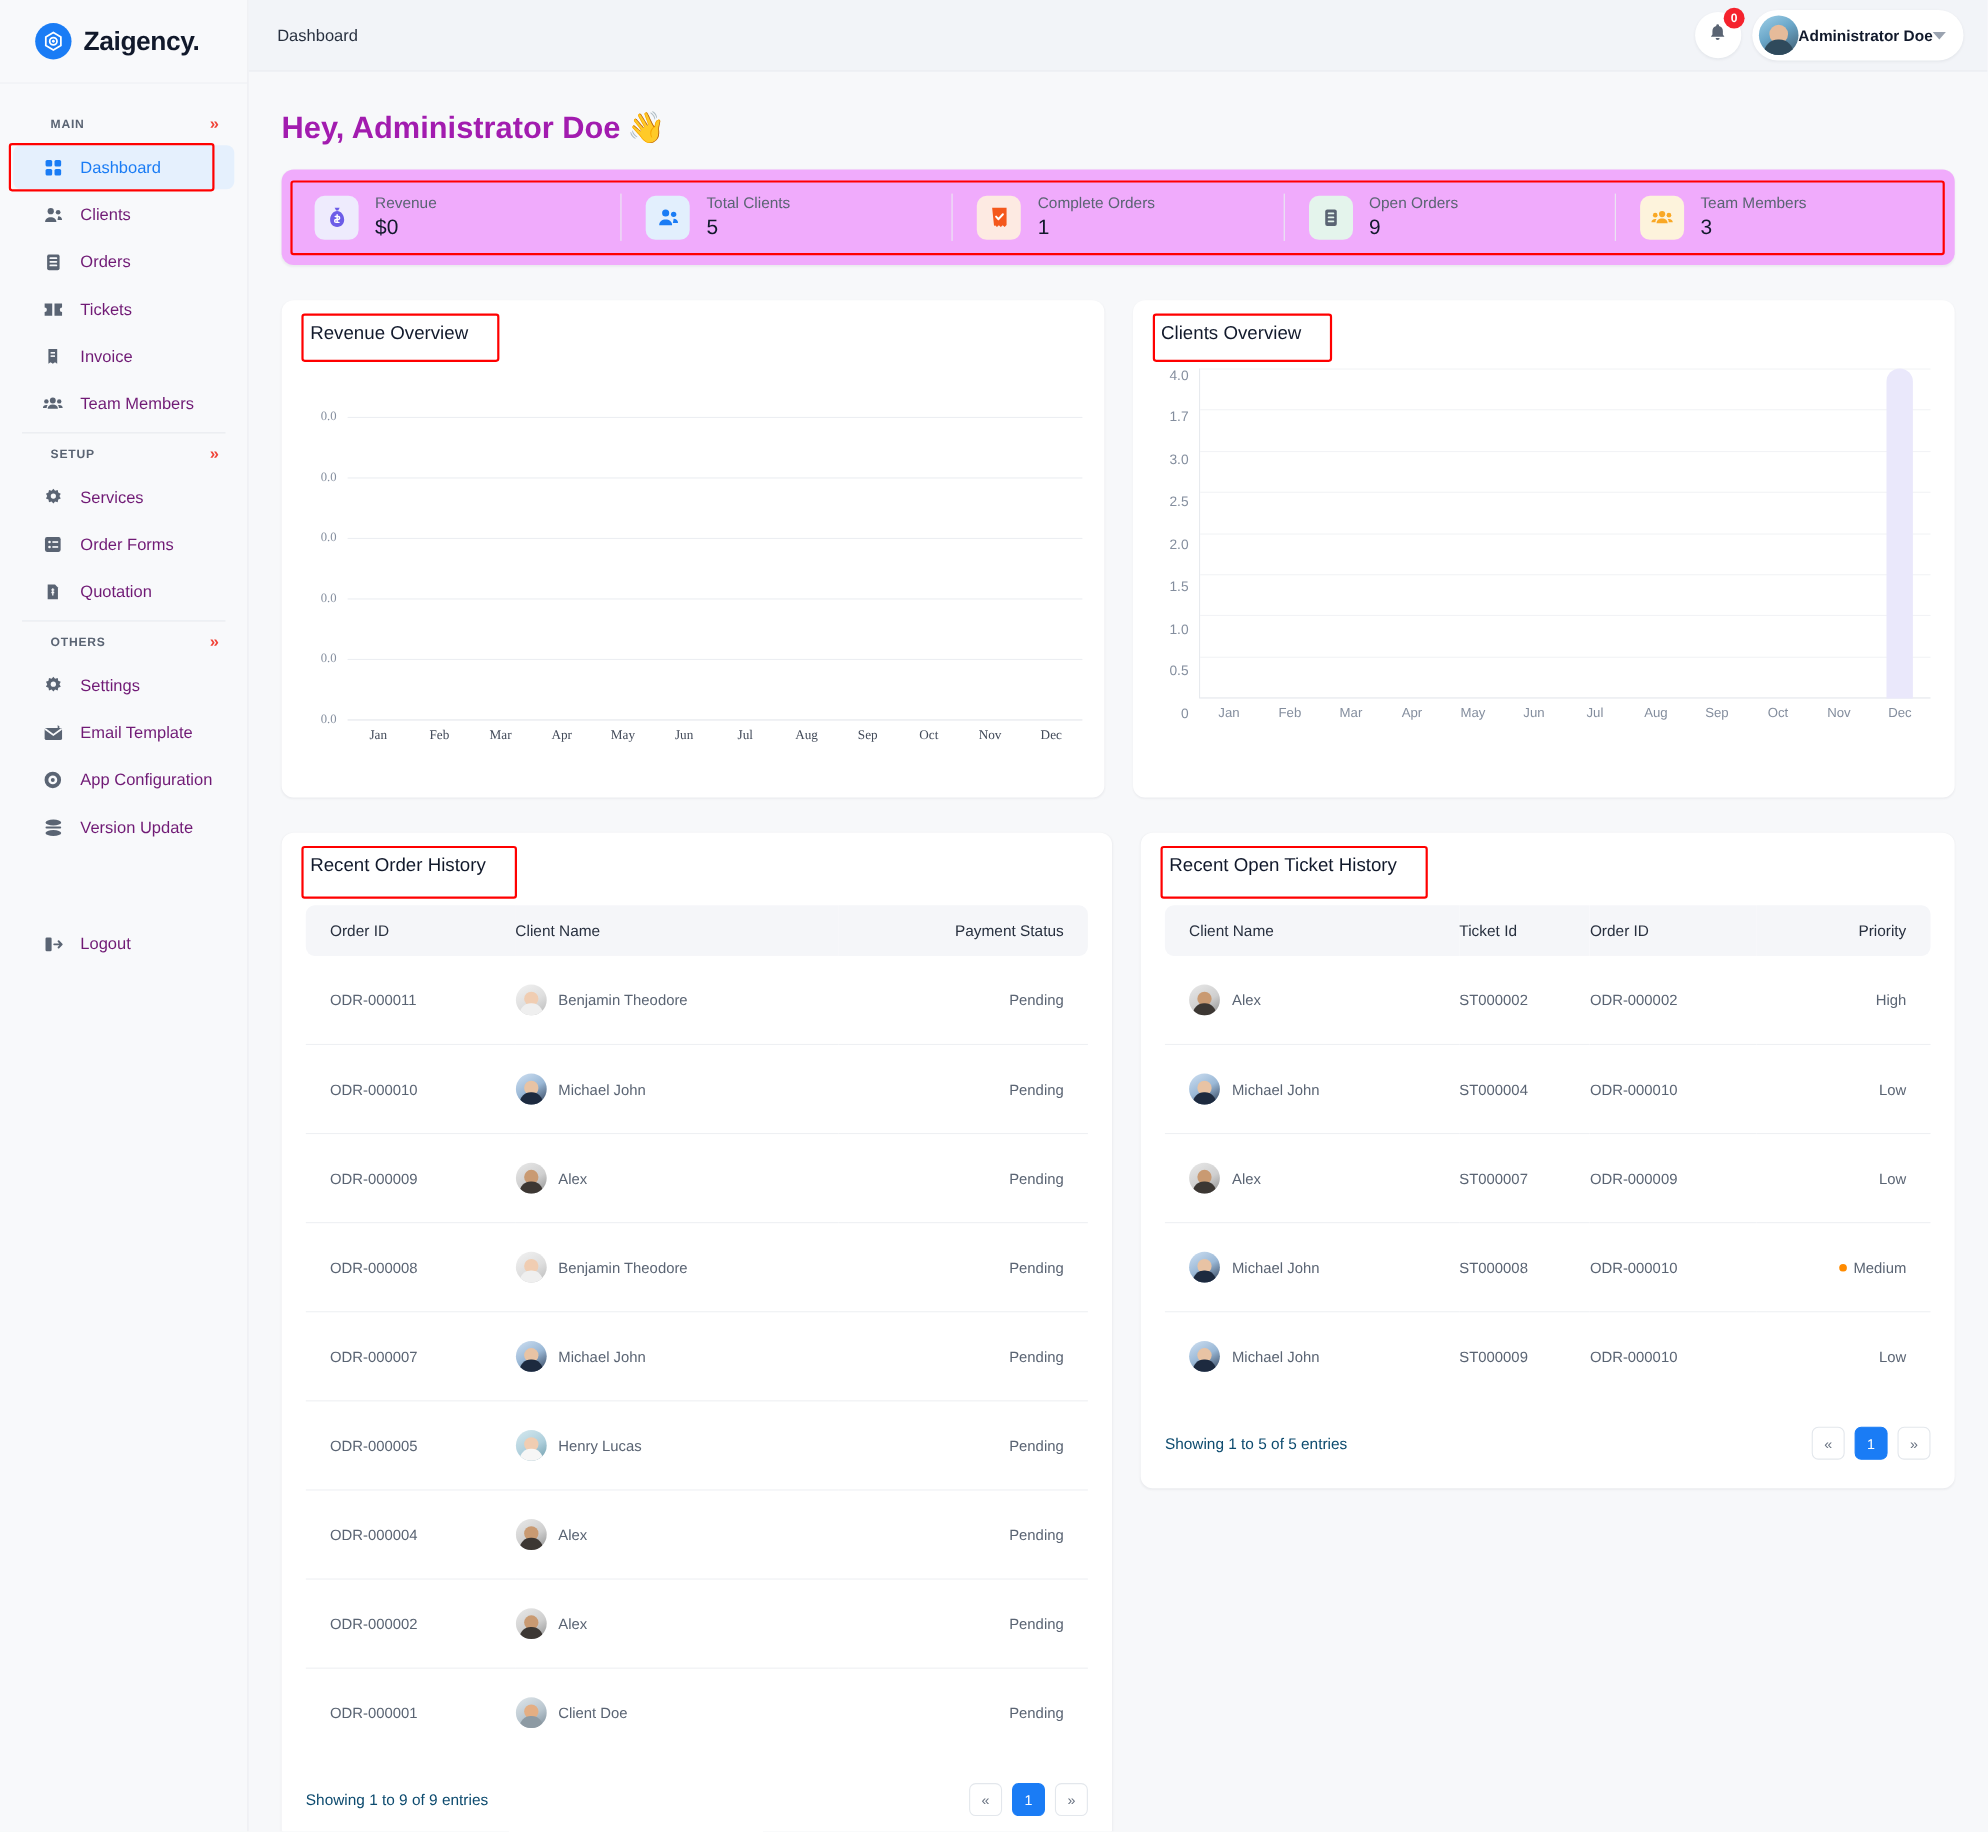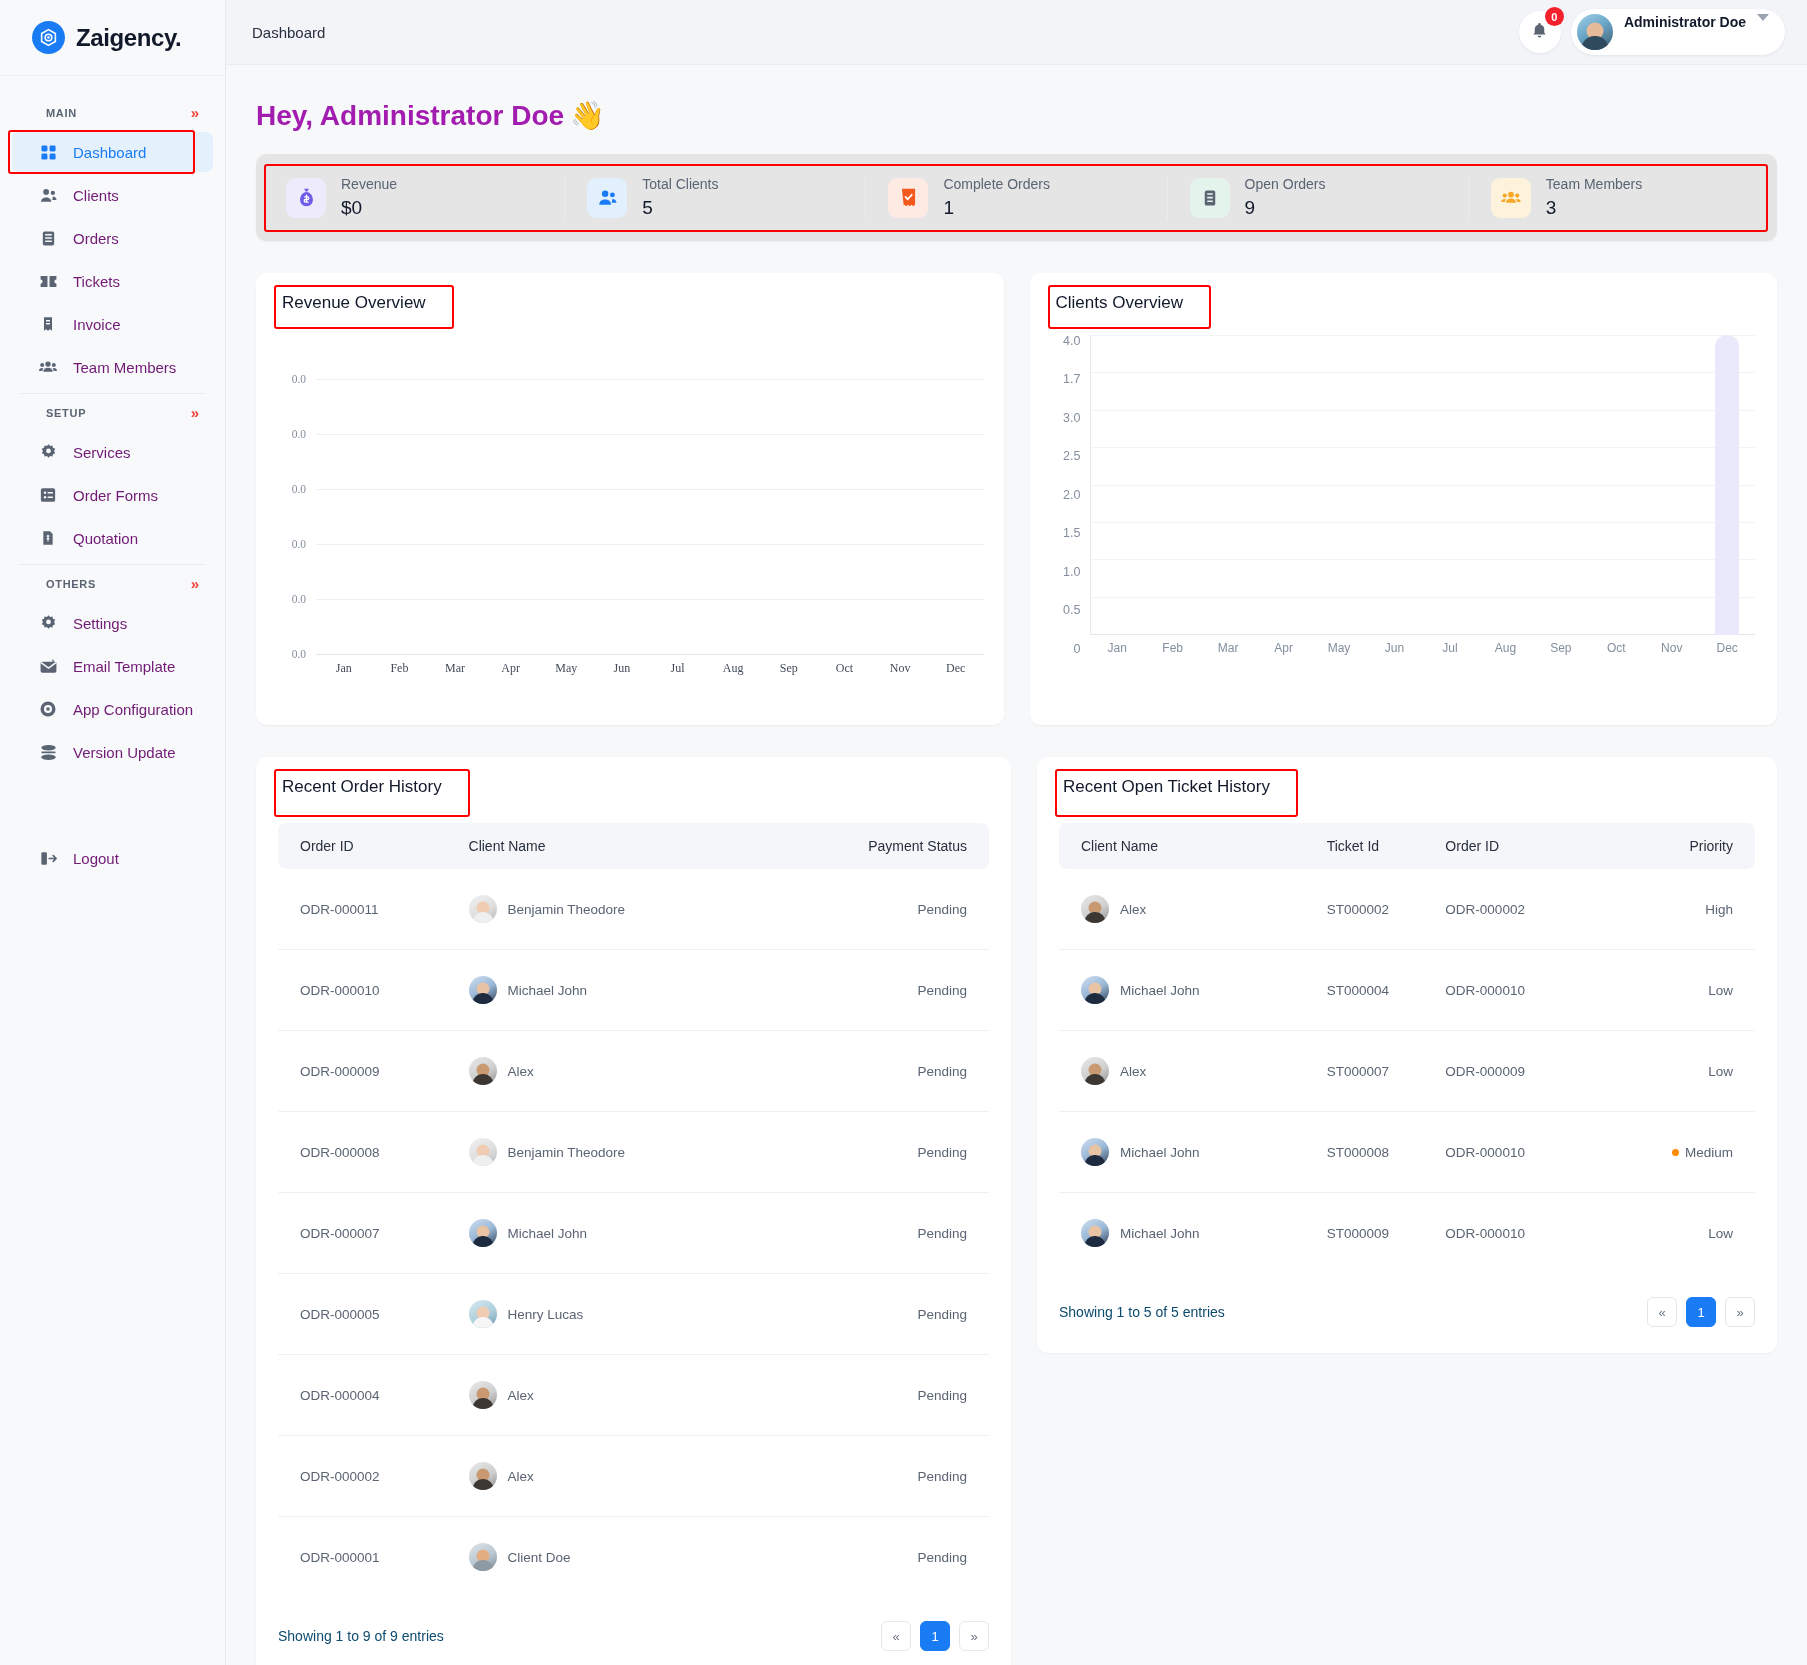--- a/index.html
+++ b/index.html
@@ -79,21 +79,21 @@
     box-shadow: 0 1px 3px rgba(16,24,40,0.07);
   }
   .bell-badge {
     position: absolute; top: -4px; right: -3px;
     min-width: 19px; height: 19px; border-radius: 50%;
     background: #f5222d; color: #fff; font-size: 11px; font-weight: bold;
     display: flex; align-items: center; justify-content: center;
     padding: 0 4px;
   }
   .user-chip {
-    display: flex; gap: 11px;
+    display: flex; align-items: center; 
     background: #ffffff; border-radius: 28px;
     padding: 5px 16px 5px 6px; margin-left: 10px;
     cursor: pointer;
     box-shadow: 0 1px 3px rgba(16,24,40,0.07);
   }
   .avatar {
     width: 36px; height: 36px; border-radius: 50%;
     background: linear-gradient(150deg,#9fd0e8 0%,#6aa6c8 45%,#3f5a6d 100%);
     position: relative; overflow: hidden; flex: 0 0 auto;
   }
@@ -126,21 +126,21 @@
   .caret { width:0;height:0;border-left:6px solid transparent;border-right:6px solid transparent;border-top:7px solid #9aa3b0; }
 
   .content { padding: 26px 30px 0 30px; }
   .greeting {
     font-size: 28px; font-weight: bold; color: #a21caf;
     margin: 8px 0 22px 0; display: flex; align-items: center; gap: 6px;
   }
 
   
   .stats-card {
-    background: #e5e5e5; border-radius: 11px;
+    background: #f0abfc; border-radius: 11px;
     display: flex; align-items: flex-start;
     padding: 22px 8px; position: relative;
     box-shadow: 0 1px 2px rgba(16,24,40,0.05);
   }
   .stat {
     flex: 1 1 0; display: flex; align-items: center; gap: 15px;
     padding: 0 20px 0 22px; border-right: 1px solid #e9ecf1;
   }
   .stat:last-child { border-right: none; }
   .stat-ico {

